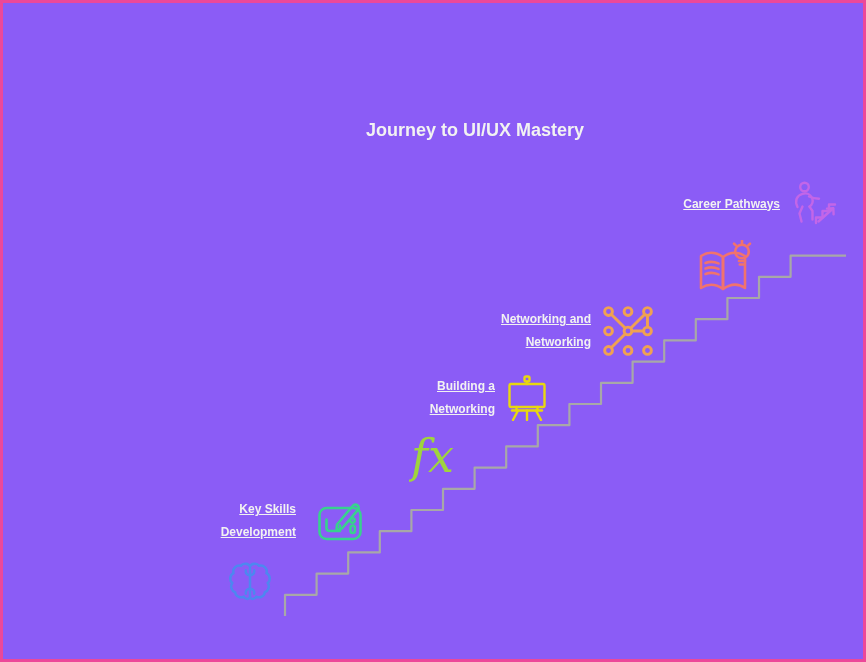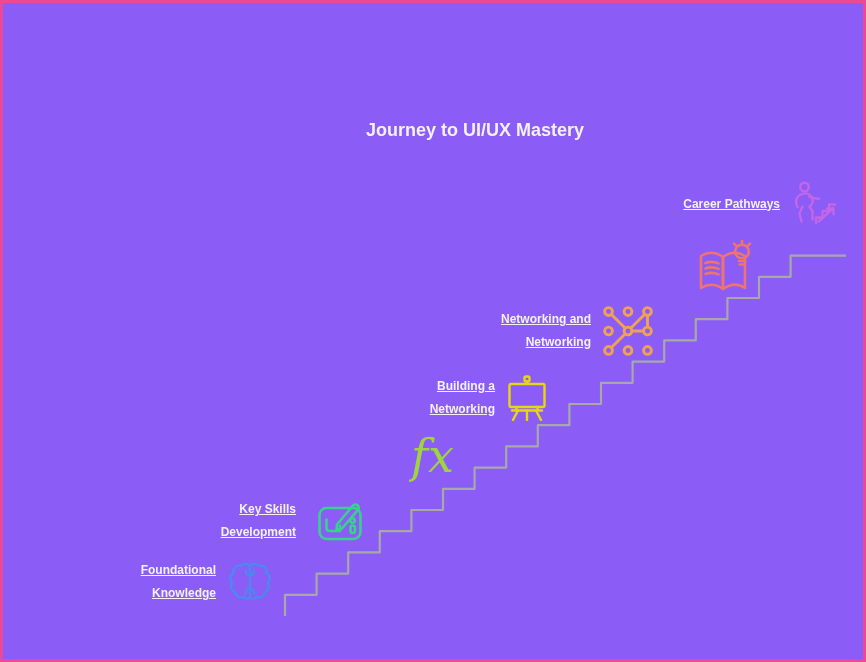--- a/index.html
+++ b/index.html
@@ -39,24 +39,20 @@
 
 <div id="canvas">
 
   <div class="title">Journey to UI/UX Mastery</div>
 
   <svg class="stairs-svg" width="866" height="662" viewBox="0 0 866 662">
     <polyline fill="none" stroke-width="2.2" stroke-linejoin="round" stroke-linecap="butt" points="282,613 282,591.8 313.6,591.8 313.6,570.6 345.2,570.6 345.2,549.4 376.8,549.4 376.8,528.2 408.4,528.2 408.4,507 440,507 440,485.8 471.6,485.8 471.6,464.6 503.2,464.6 503.2,443.4 534.8,443.4 534.8,422.2 566.4,422.2 566.4,401 598,401 598,379.8 629.6,379.8 629.6,358.6 661.2,358.6 661.2,337.4 692.8,337.4 692.8,316.2 724.4,316.2 724.4,295 756,295 756,273.8 787.6,273.8 787.6,252.6 843,252.6" stroke="#a8a8a8"></polyline>
   </svg>
 
   <div class="ms" style="top:554px; right:588px;">
-    <div class="label">
-      <div>Foundational</div>
-      <div>Knowledge</div>
-    </div>
     <svg width="50" height="50" viewBox="0 0 48 48">
       <g fill="none" stroke-width="2.4" stroke-linecap="round" stroke-linejoin="round" stroke="#4d87f0">
         <path d="M24 9.2 C22.6 6 17.4 5.4 15.4 8.4 C10.8 7.4 6.8 11.2 8.2 15.4 C4.6 17.2 4 22.4 7 25 C4.8 28 6.2 32.6 9.8 33.8 C10 37.6 14.6 39.8 18 38 C19.6 40.6 22.6 41 24 38.8 C25.4 41 28.4 40.6 30 38 C33.4 39.8 38 37.6 38.2 33.8 C41.8 32.6 43.2 28 41 25 C44 22.4 43.4 17.2 39.8 15.4 C41.2 11.2 37.2 7.4 32.6 8.4 C30.6 5.4 25.4 6 24 9.2 Z"></path>
         <path d="M24 10.5 L24 38"></path>
         <path d="M24 17.5 C20.8 17.5 19.6 15.2 20 12.8"></path>
         <path d="M24 30.5 C20.8 30.5 19.6 32.8 20 35.2"></path>
         <path d="M24 17.5 C27.2 17.5 28.4 15.2 28 12.8"></path>
         <path d="M24 30.5 C27.2 30.5 28.4 32.8 28 35.2"></path>
       </g>
     </svg>

